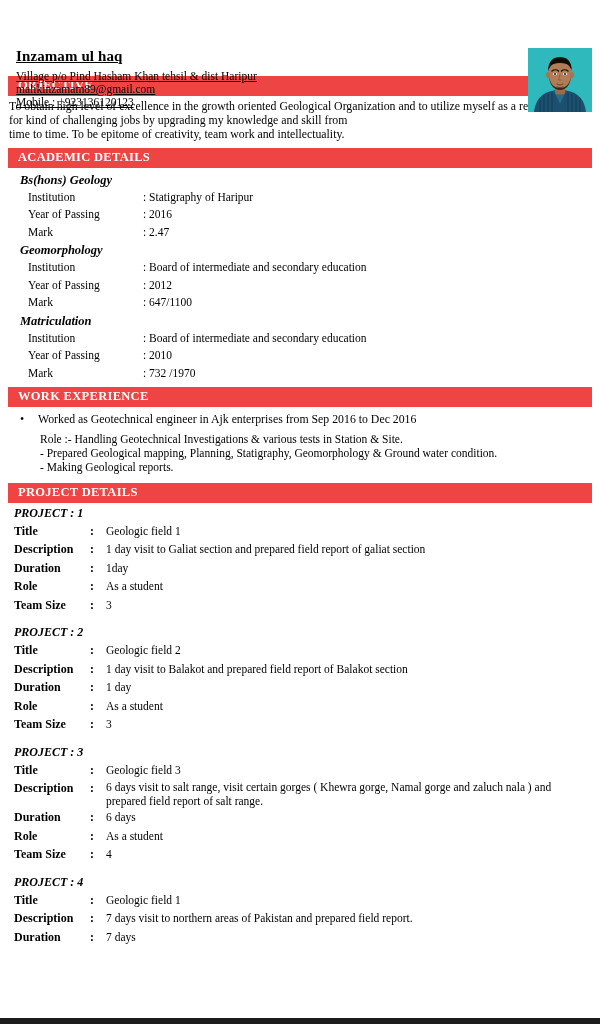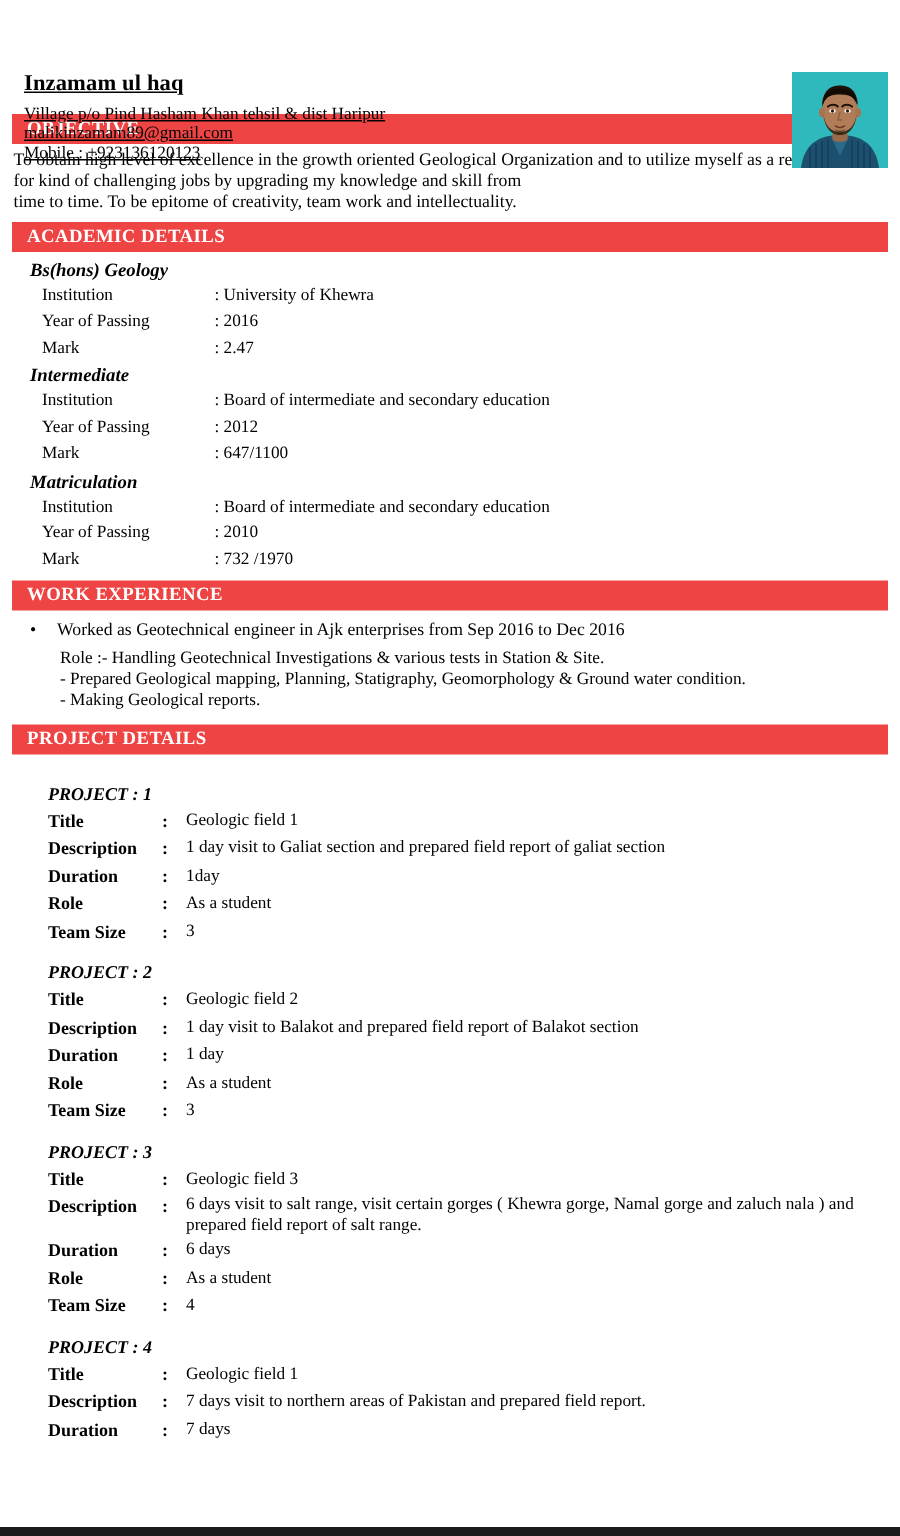--- a/index.html
+++ b/index.html
@@ -101,21 +101,21 @@
   }
   .work-bullet-dot { width: 18px; flex: 0 0 18px; }
   .work-sub {
     font-size: 11.5px;
     line-height: 13.8px;
     margin-left: 40px;
   }
   .work-sub.first { margin-top: 6px; }
 
   
-  .proj-wrap { padding: 2px 0 0 18px; margin-top: 16px; }
+  .proj-wrap { padding: 2px 0 0 0; }
   .project { margin-bottom: 10px; }
   .project-title {
     font-size: 12px;
     font-weight: bold;
     font-style: italic;
     margin: 0 0 1px 14px;
     line-height: 16px;
   }
   .proj-row {
     display: flex;
@@ -213,34 +213,34 @@
     <div class="objective-line">time to time. To be epitome of creativity, team work and intellectuality.</div>
   </div>
 
   <div class="section-bar">ACADEMIC DETAILS</div>
   <div class="acad-wrap">
 
     <div>
       <div class="degree">Bs(hons) Geology</div>
       <div class="acad-row">
         <div class="acad-label">Institution</div>
-        <div class="acad-value">: University of Khewra</div>
+        <div class="acad-value">: Statigraphy of Haripur</div>
       </div>
       <div class="acad-row">
         <div class="acad-label">Year of Passing</div>
         <div class="acad-value">: 2016</div>
       </div>
       <div class="acad-row">
         <div class="acad-label">Mark</div>
         <div class="acad-value">: 2.47</div>
       </div>
     </div>
 
     <div>
-      <div class="degree">Intermediate</div>
+      <div class="degree">Geomorphology</div>
       <div class="acad-row">
         <div class="acad-label">Institution</div>
         <div class="acad-value">: Board of intermediate and secondary education</div>
       </div>
       <div class="acad-row">
         <div class="acad-label">Year of Passing</div>
         <div class="acad-value">: 2012</div>
       </div>
       <div class="acad-row">
         <div class="acad-label">Mark</div>

